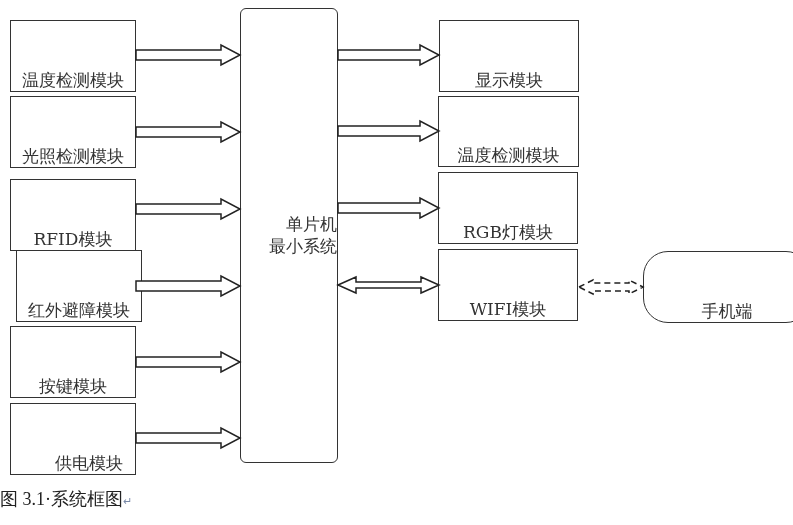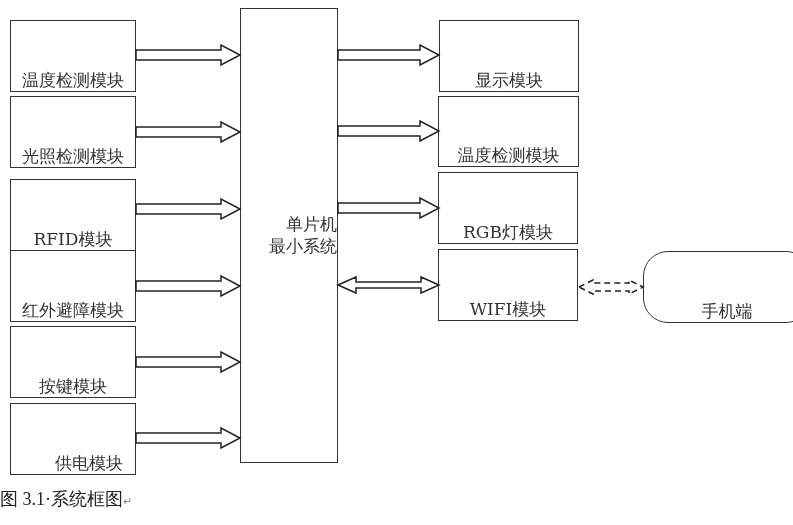--- a/index.html
+++ b/index.html
@@ -19,31 +19,31 @@
 
 <div class="box" style="left:10px;top:20px;width:126px;height:72px;">
     <span>温度检测模块</span>
   </div>
 <div class="box" style="left:10px;top:96px;width:126px;height:72px;">
     <span>光照检测模块</span>
   </div>
 <div class="box" style="left:10px;top:179px;width:126px;height:72px;">
     <span>RFID模块</span>
   </div>
-<div class="box" style="left:10px;top:250px;width:126px;height:72px;">
+<div class="box" style="left:16px;top:250px;width:126px;height:72px;">
     <span>红外避障模块</span>
   </div>
 <div class="box" style="left:10px;top:326px;width:126px;height:72px;">
     <span>按键模块</span>
   </div>
 <div class="box" style="left:10px;top:403px;width:126px;height:72px;padding-left:32px;">
     <span>供电模块</span>
   </div>
 
-<div class="box mcu" style="left:240px;top:8px;width:98px;height:455px;">
+<div class="box mcu" style="left:240px;top:8px;width:98px;height:455px;border-radius:6px;">
   <span>单片机</span>
   <span>最小系统</span>
 </div>
 
 <div class="box" style="left:439px;top:20px;width:140px;height:72px;">
     <span>显示模块</span>
   </div>
 <div class="box" style="left:438px;top:96px;width:141px;height:71px;">
     <span>温度检测模块</span>
   </div>

